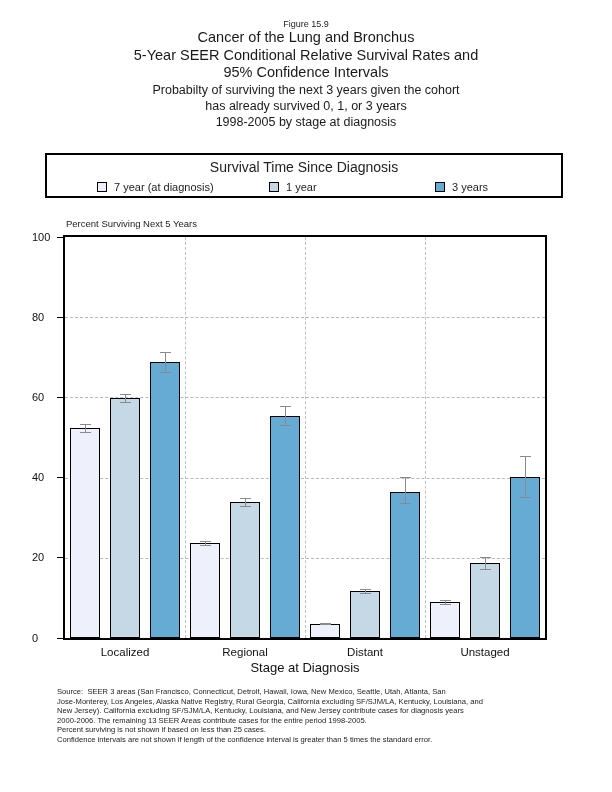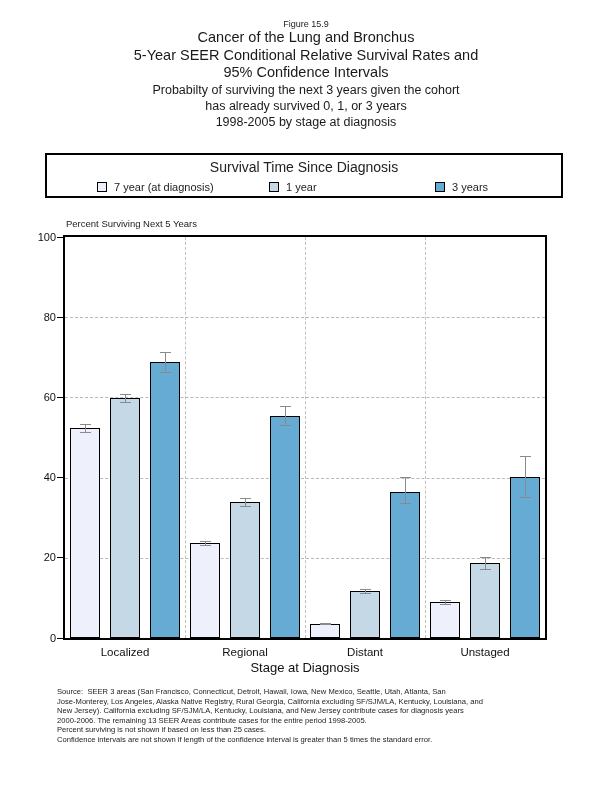--- a/index.html
+++ b/index.html
@@ -25,21 +25,21 @@
   
   .plot-toplabel { position:absolute; left:66px; top:218px; font-size:9.5px; color:#222; }
   .plot-box {
     position:absolute; left:63px; top:235px; width:484px; height:405px;
     border:2px solid #000; background:#fff;
   }
   .hgrid { position:absolute; left:0; width:100%; height:0; border-top:1px dashed #b8b8b8; }
   .vgrid { position:absolute; top:0; height:100%; width:0; border-left:1px dashed #c0c0c0; }
   .bar { position:absolute; border:1px solid #000; }
   .eb  { position:absolute; background:#8a8a8a; }
-  .ytick-label { position:absolute; left:18px; width:38px; text-align:right; font-size:11px; color:#111; }
+  .ytick-label { position:absolute; left:32px; width:38px; font-size:11px; color:#111; }
   .ytick-mark { position:absolute; width:6px; height:1px; background:#000; left:57px; }
   .xcat-label { position:absolute; width:120px; text-align:center; font-size:11.5px; top:646px; color:#111; }
   .x-title { position:absolute; left:63px; top:660px; width:484px; text-align:center; font-size:13px; color:#111; }
   
   .footnotes { position:absolute; left:57px; top:687px; }
   .foot-line { font-size:7.6px; line-height:9.6px; color:#222; white-space:pre; }
 </style>
 </head>
 <body>
 

